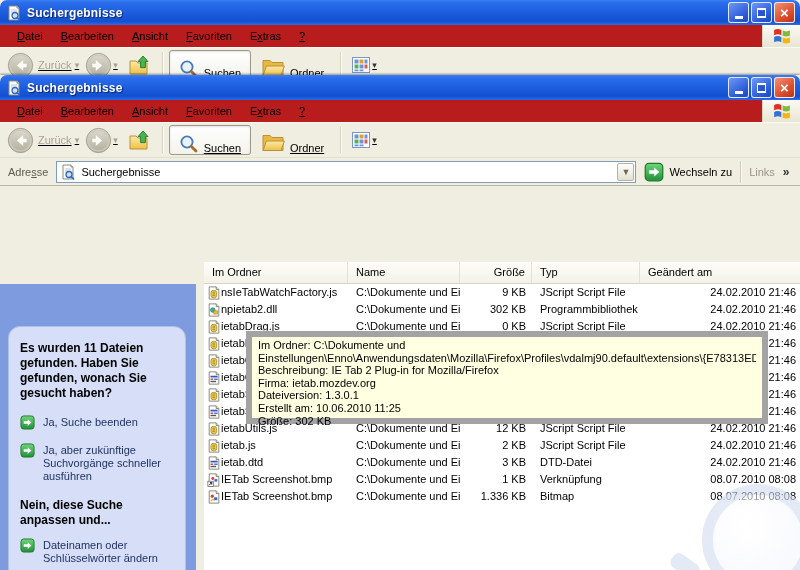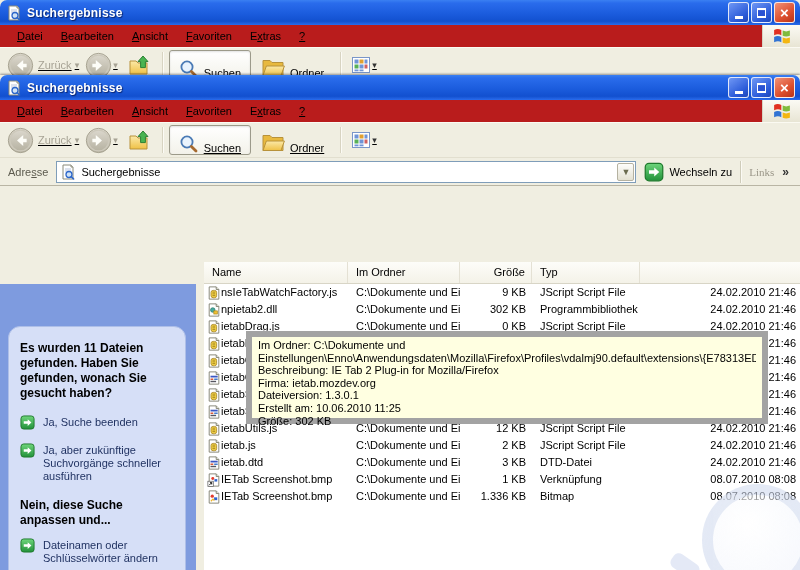--- a/index.html
+++ b/index.html
@@ -45,21 +45,21 @@
 
   .addressbar { height:29px; display:flex; align-items:center; padding:0 6px 0 8px; background:#f0eee1;
     border-top:1px solid #e2dfcf; border-bottom:1px solid #b9b5a4; }
   .addr-label { color:#5c5a4e; margin-right:8px; }
   .combo { flex:1; max-width:580px; height:22px; background:#fff; border:1px solid #7f9db9; display:flex; align-items:center; padding-left:3px; position:relative; }
   .combo-text { margin-left:5px; flex:1; }
   .combo-drop { width:17px; height:18px; margin-right:1px; background:linear-gradient(180deg,#fdfdfb,#e4e1d2); border:1px solid #b5b2a1; border-radius:2px;
     display:flex; align-items:center; justify-content:center; color:#6b6b4f; font-size:9px; }
   .go-btn { display:flex; align-items:center; gap:5px; margin-left:8px; }
   .links-sep { width:1px; height:22px; background:#cfccba; margin:0 8px; box-shadow:1px 0 0 #fbfaf4; }
-  .links-label { color:#9a9688; margin-right:8px;font-family:Liberation Serif, serif; }
+  .links-label { color:#9a9688; margin-right:8px; }
   .links-chevron { font-weight:bold; font-size:12px; color:#333; margin-right:4px; }
 
   
   .content { position:absolute; top:187px; left:0; right:0; bottom:0; background:#f0eee1; }
 
   
   .pane { position:absolute; left:0; top:0; width:200px; height:100%; }
   .pane-header { height:22px; background:linear-gradient(180deg,#fbfaf4,#eceadb); display:flex; align-items:center; padding:0 10px; border-bottom:1px solid #d9d6c4; }
   .pane-title { flex:1; }
   .pane-close { font-size:14px; line-height:14px; color:#000; cursor:default; }
@@ -417,24 +417,25 @@
         </div>
 
       </div>
     </div>
 
     <div class="list">
       <div class="watermark"></div>
       <div class="watermark-handle"></div>
 
       <div class="lheader">
+        <div>Im Ordner</div>
         <div>Name</div>
-        <div>Im Ordner</div>
         <div class="h-size">Größe</div>
         <div>Typ</div>
+        <div class="h-mod">Geändert am</div>
       </div>
 
       <div>
 
       <div class="lrow">
           <div class="c-name">
             <svg>
                 <use href="#i-js"></use>
               </svg>
             <span>nsIeTabWatchFactory.js</span>

